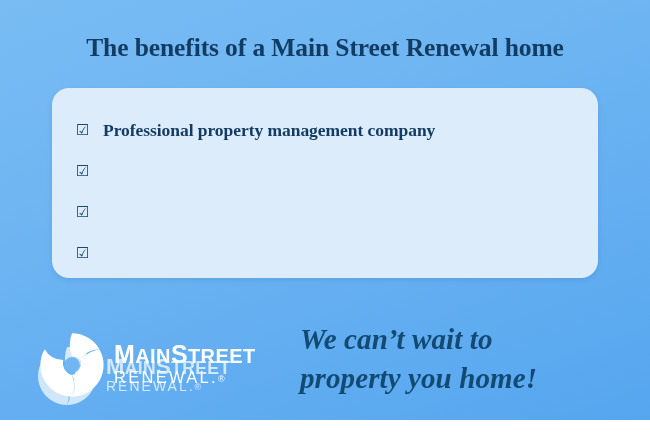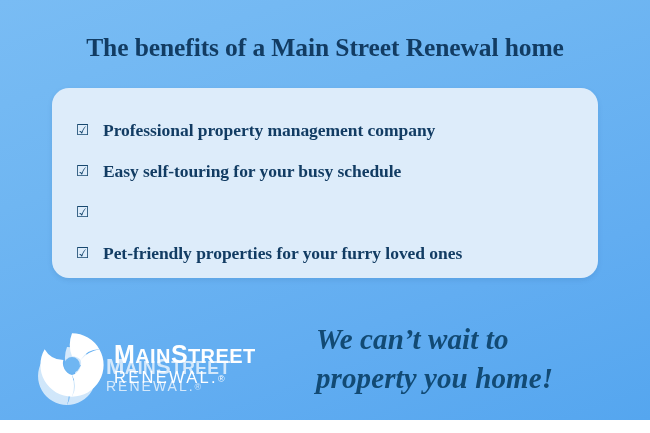--- a/index.html
+++ b/index.html
@@ -78,21 +78,21 @@
     font-weight: bold;
     font-size: 17.5px;
     color: #123c63;
     white-space: nowrap;
     letter-spacing: -0.05px;
   }
 
   
   #tagline {
     position: absolute;
-    left: 316px;
+    left: 300px;
     top: 320px;
     width: 330px;
     font-family: "Liberation Serif", serif;
     font-style: italic;
     font-weight: bold;
     font-size: 29px;
     line-height: 1.33;
     color: #124a74;
     letter-spacing: 0.1px;
   }
@@ -179,30 +179,28 @@
   <div id="benefits-card">
     <ul id="benefits-list">
 
       <li class="benefit-row">
         <span class="benefit-check">☑</span>
         <span class="benefit-text">Professional property management company</span>
       </li>
 
       <li class="benefit-row">
         <span class="benefit-check">☑</span>
-        <span class="benefit-text">Easy self-touring for your busy schedule</span>
-      </li>
-
-      <li class="benefit-row">
-        <span class="benefit-check">☑</span>
-      </li>
-
-      <li class="benefit-row">
-        <span class="benefit-check">☑</span>
-        <span class="benefit-text">Pet-friendly properties for your furry loved ones</span>
+      </li>
+
+      <li class="benefit-row">
+        <span class="benefit-check">☑</span>
+      </li>
+
+      <li class="benefit-row">
+        <span class="benefit-check">☑</span>
       </li>
 
     </ul>
   </div>
 
   <div id="tagline">
     <span class="tagline-line">We can’t wait to</span>
     <span class="tagline-line">property you home!</span>
   </div>
 

